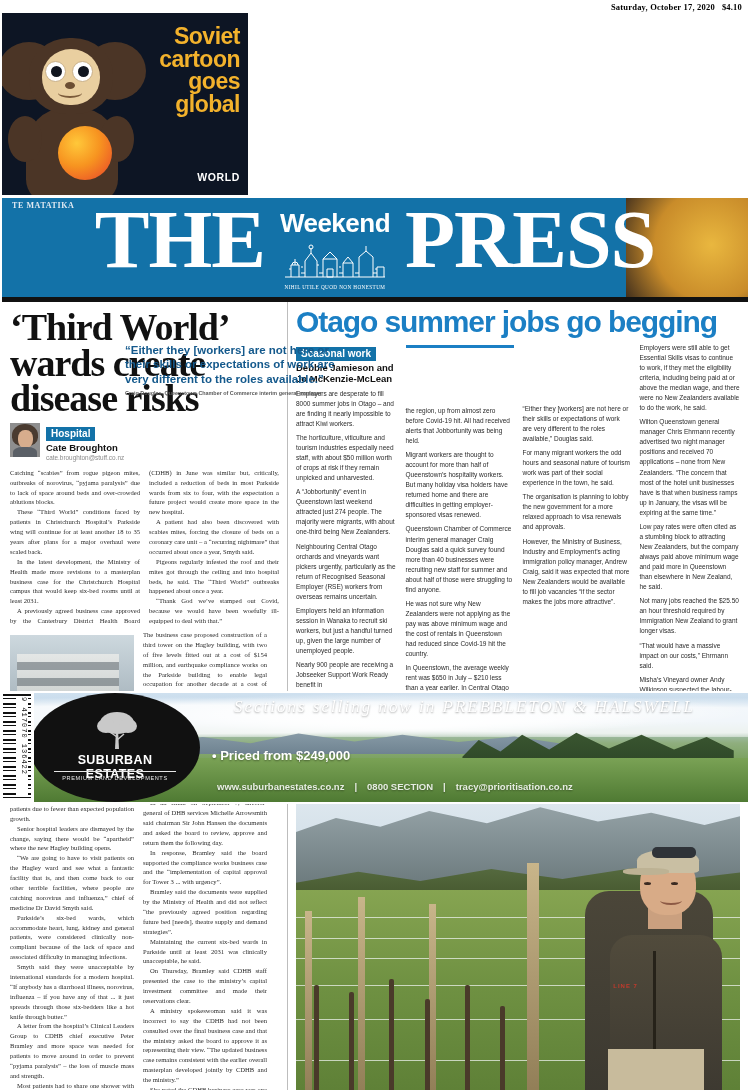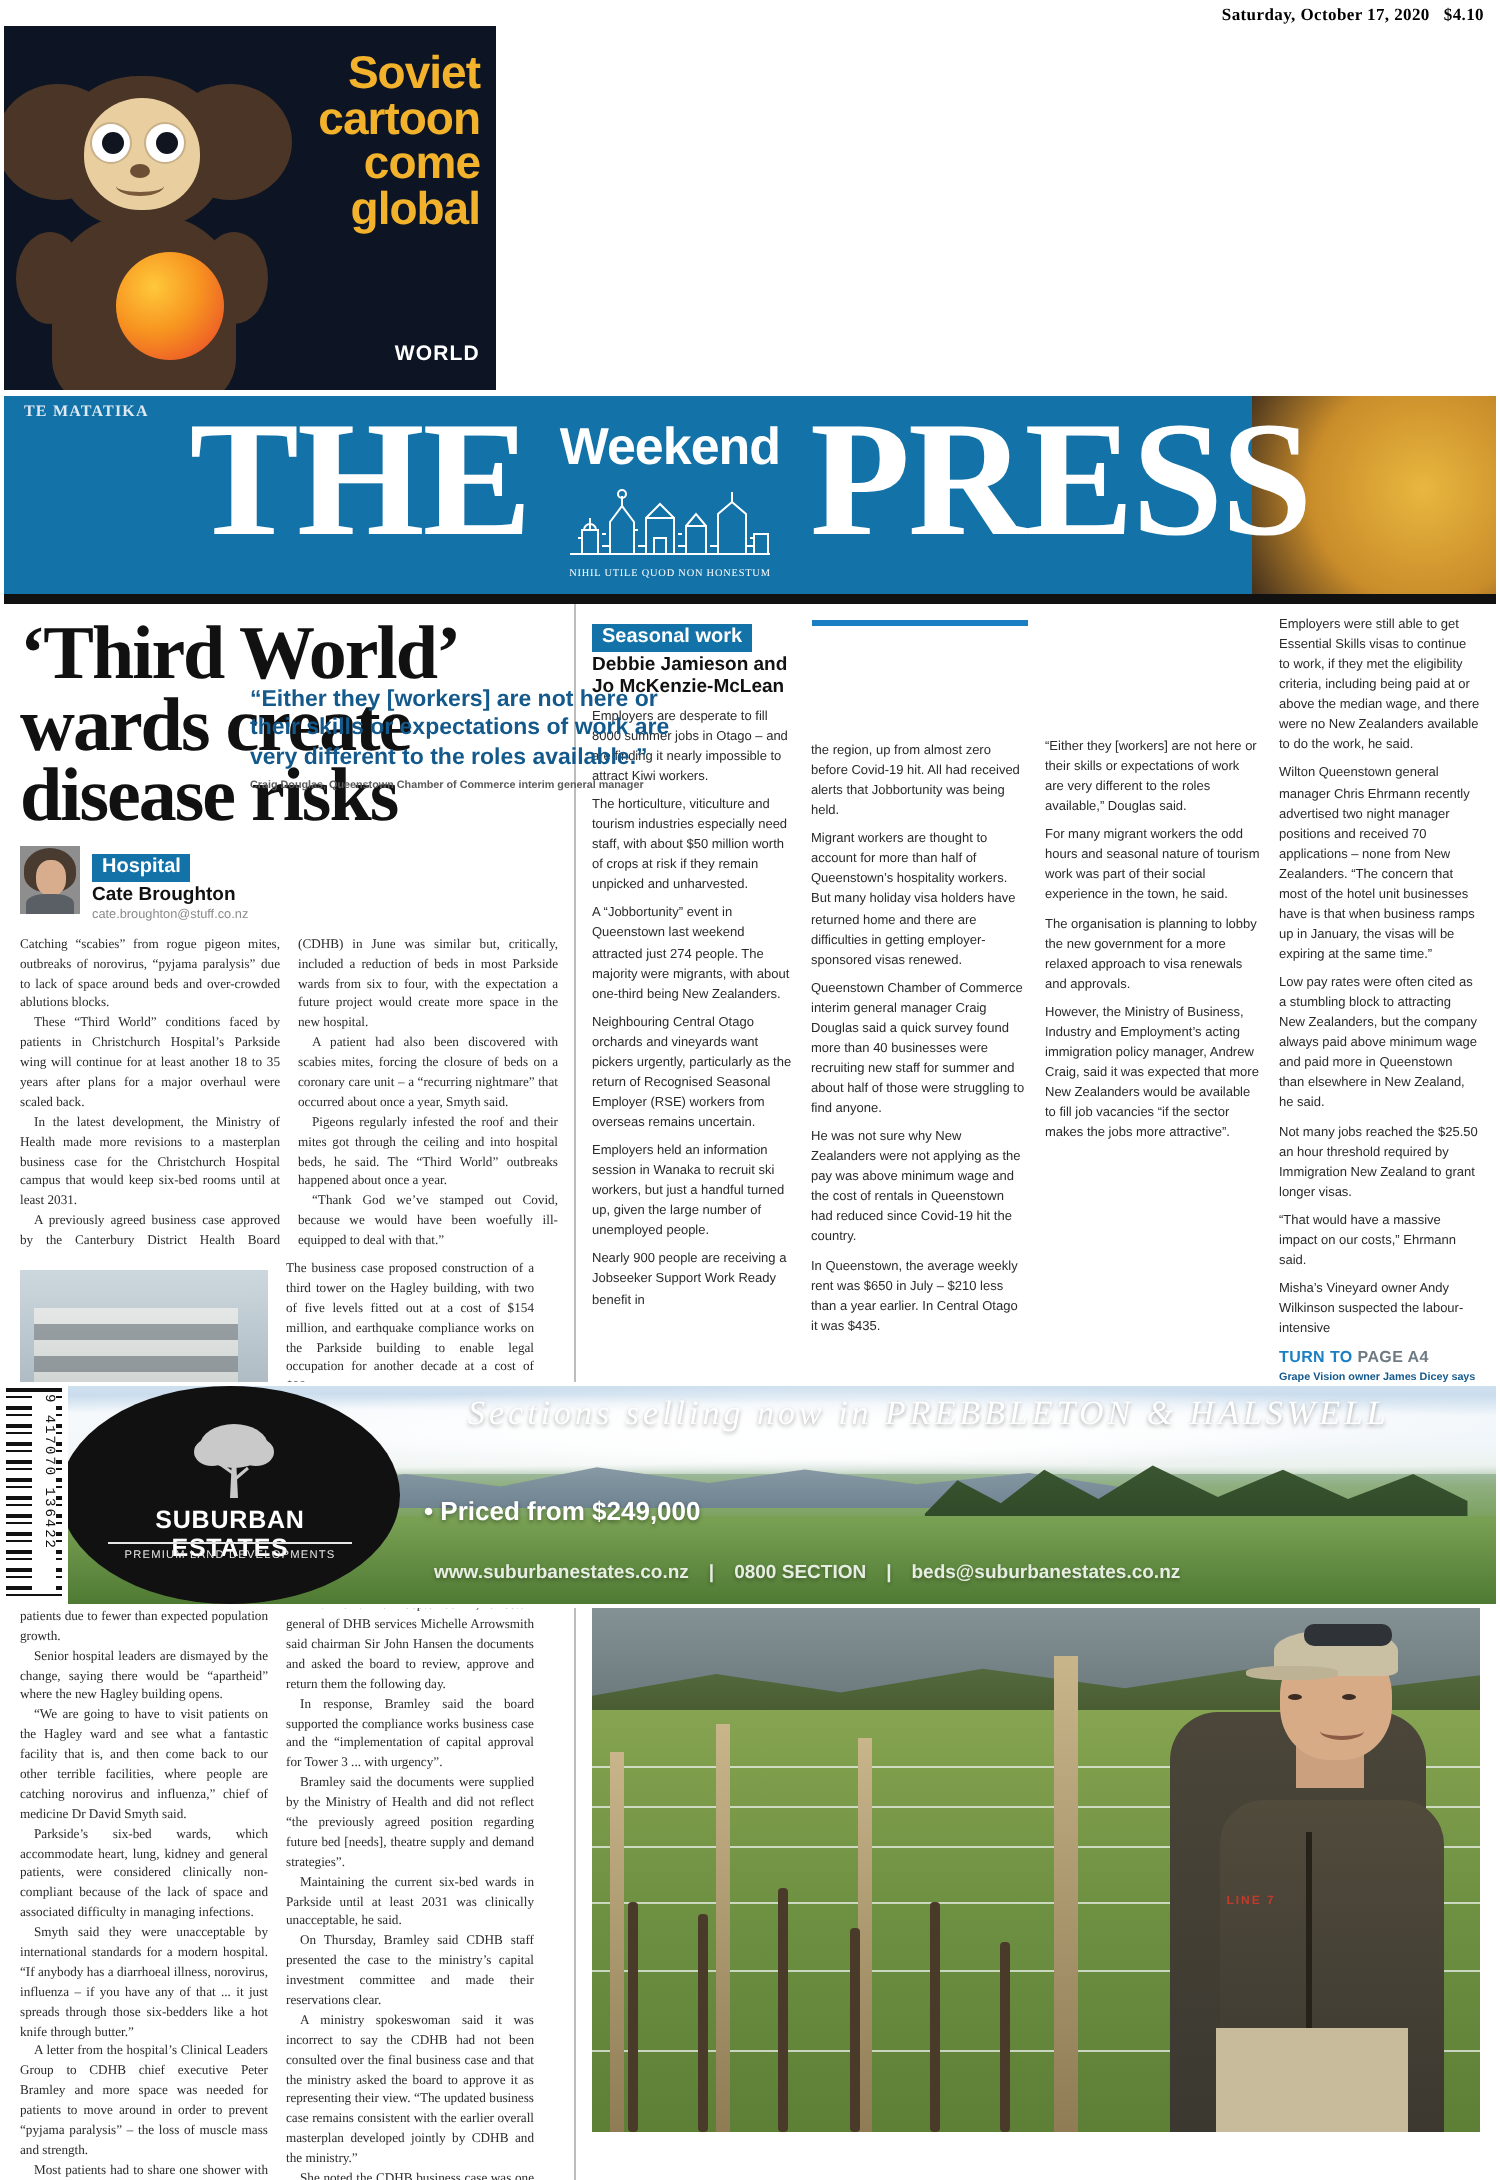--- a/index.html
+++ b/index.html
@@ -304,21 +304,21 @@
         <div class="cheb-eye l"></div>
           <div class="cheb-eye r"></div>
         <div class="cheb-pupil l"></div>
           <div class="cheb-pupil r"></div>
         <div class="cheb-nose"></div>
           <div class="cheb-smile"></div>
         <div class="cheb-ball"></div>
       </div>
       <div class="promo-title" style="white-space:pre-line">Soviet
 cartoon
-come
+goes
 global</div>
       <div class="promo-kicker">WORLD</div>
     </div>
 
 
   </div>
 
   <div class="masthead">
     <div class="mh-food"></div>
     <div class="mh-te">TE MATATIKA</div>
@@ -423,20 +423,21 @@
               <p>Maintaining the current six-bed wards in Parkside until at least 2031 was clinically unacceptable, he said.</p>
               <p>On Thursday, Bramley said CDHB staff presented the case to the ministry’s capital investment committee and made their reservations clear.</p>
               <p>A ministry spokeswoman said it was incorrect to say the CDHB had not been consulted over the final business case and that the ministry asked the board to approve it as representing their view. “The updated business case remains consistent with the earlier overall masterplan developed jointly by CDHB and the ministry.”</p>
               <p>She noted the CDHB business case was one of many projects from DHBs across New Zealand considered as part of the prioritisation process for the $1.7 billion investment in Budget 2020.</p>
             </div>
           </div>
         </div>
       </div>
 
       <div class="col-right">
+        <div class="hl-center">Otago summer jobs go begging</div>
 
         <div class="center-grid">
           <div class="cg-col">
             <div class="tag">Seasonal work</div>
             <div class="author-name" style="white-space:pre-line;margin-bottom:4px">Debbie Jamieson and
 Jo McKenzie-McLean</div>
             <div class="body-sans">
               <p>Employers are desperate to fill 8000 summer jobs in Otago – and are finding it nearly impossible to attract Kiwi workers.</p>
               <p>The horticulture, viticulture and tourism industries especially need staff, with about $50 million worth of crops at risk if they remain unpicked and unharvested.</p>
               <p>A “Jobbortunity” event in Queenstown last weekend attracted just 274 people. The majority were migrants, with about one-third being New Zealanders.</p>
@@ -555,18 +556,18 @@
           <path d="M20 20 L19 40 h4 L22 20z" fill="#c9c9c9"></path>
           <path d="M21 28 l-7 -5 M21 31 l7 -6" stroke="#c9c9c9" stroke-width="1.5" fill="none"></path>
         </svg>
         <div class="ad-logo-name">SUBURBAN ESTATES</div>
         <div class="ad-logo-sub">PREMIUM LAND DEVELOPMENTS</div>
       </div>
 
       <div class="ad-head">Sections selling now in PREBBLETON &amp; HALSWELL</div>
       <div class="ad-price">• Priced from $249,000</div>
       <div class="ad-contact">
-        <span>www.suburbanestates.co.nz</span><span>|</span><span>0800 SECTION</span><span>|</span><span>beds@suburbanestates.co.nz</span>
+        <span>www.suburbanestates.co.nz</span><span>|</span><span>0800 SECTION</span><span>|</span><span>tracy@prioritisation.co.nz</span>
       </div>
     </div>
   </div>
 
 </div>
 
 </body></html>

